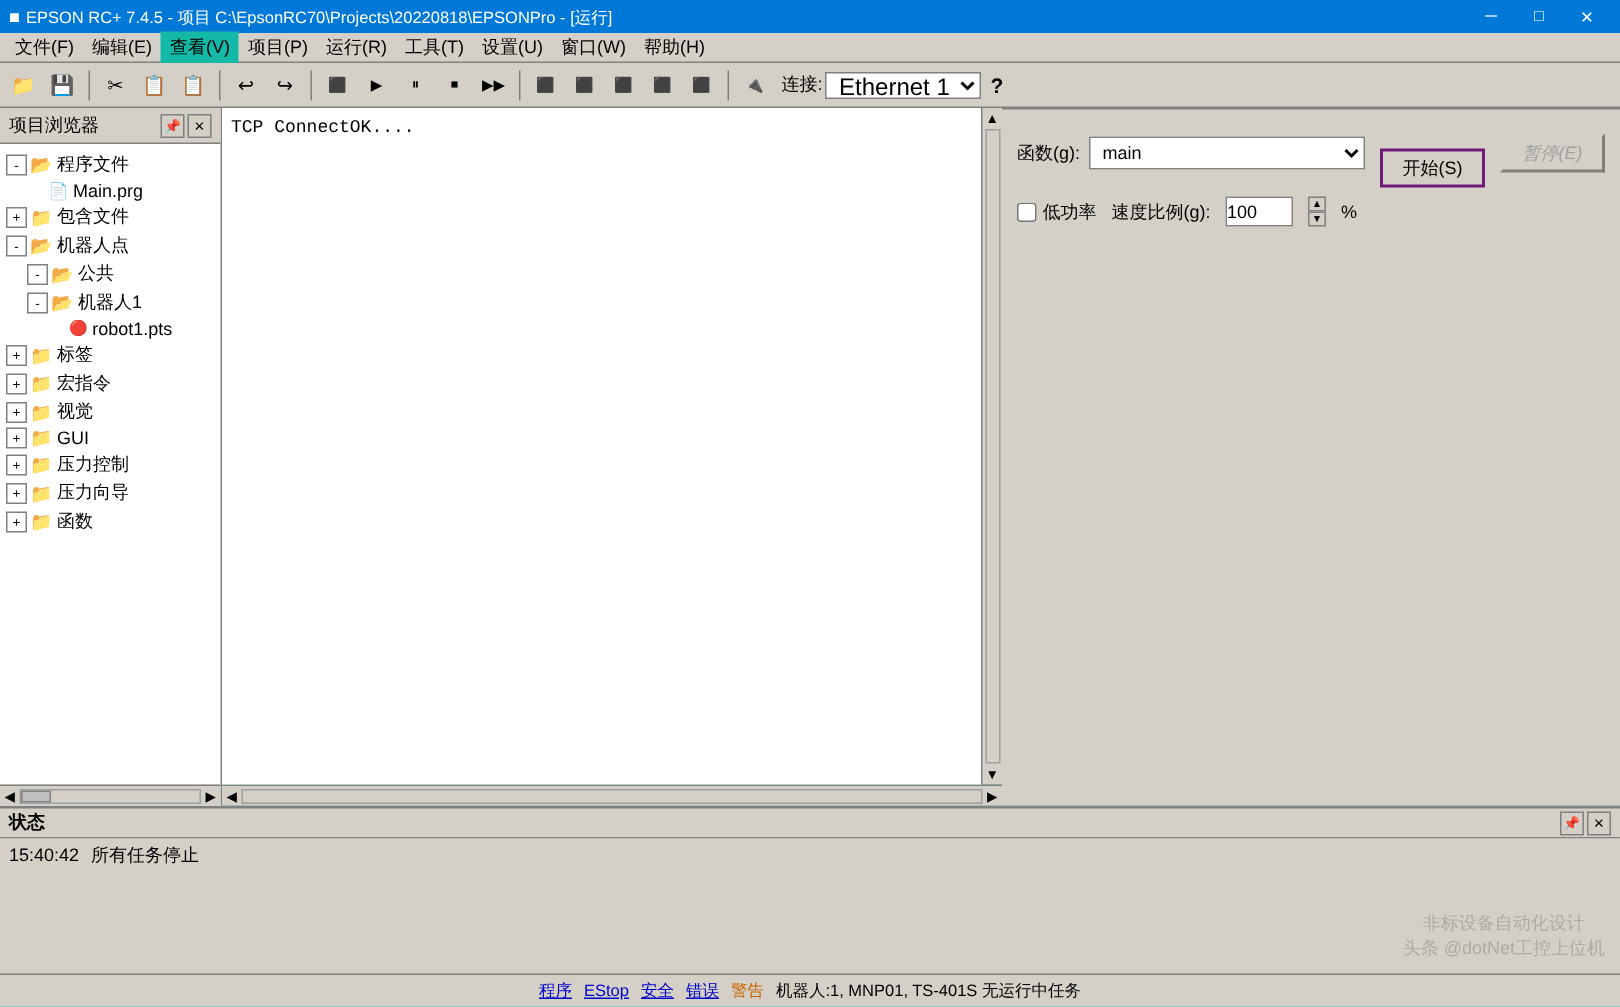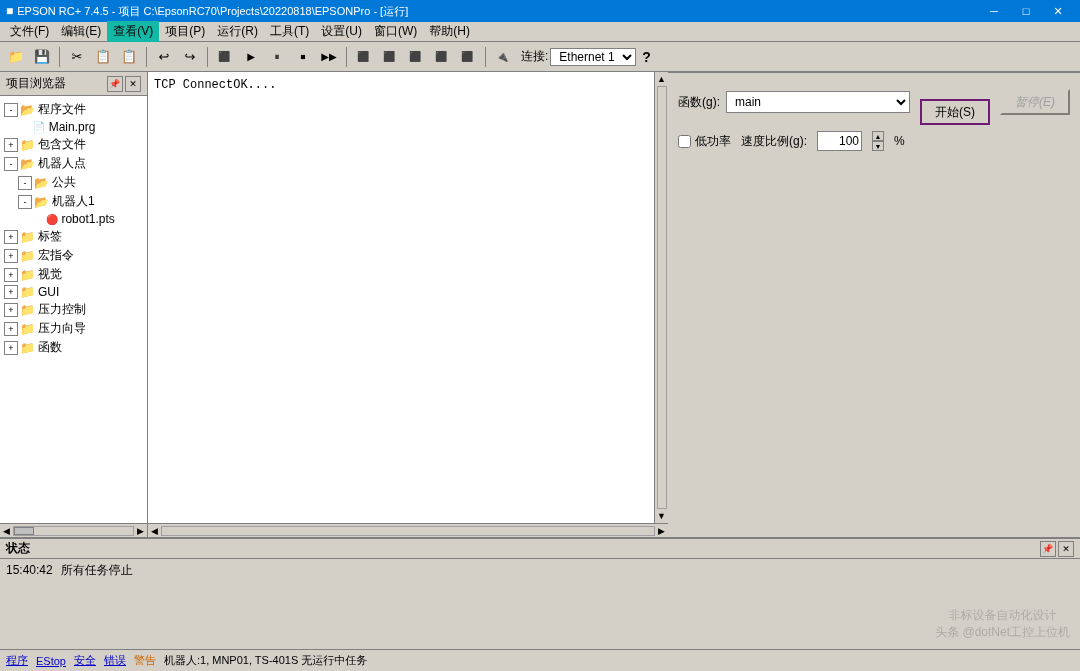--- a/index.html
+++ b/index.html
@@ -78,21 +78,21 @@
       cursor: pointer;
       display: flex;
       align-items: center;
       justify-content: center;
       font-size: 13px;
     }
     .tb-separator { width: 1px; height: 20px; background: #808080; margin: 0 3px; }
     .tb-label { font-size: 12px; margin-left: 4px; }
     .tb-combo {
       height: 18px;
-      font-size: 12px;
+      font-size: 16px;
       border: 1px solid #808080;
       background: white;
       padding: 0 4px;
       min-width: 80px;
     }
     .tb-question { font-size: 14px; font-weight: bold; cursor: pointer; margin-left: 4px; }
 
     
     #main-area {
       display: flex;
@@ -250,21 +250,21 @@
       display: flex;
       align-items: center;
       gap: 10px;
     }
     .speed-label { font-size: 12px; }
     .speed-input {
       width: 45px;
       height: 20px;
       font-size: 12px;
       border: 1px solid #808080;
-      text-align: right;
+      text-align: left;
       padding-right: 2px;
     }
     .speed-unit { font-size: 12px; }
     .speed-spinner {
       display: flex;
       flex-direction: column;
     }
     .spin-btn {
       width: 12px;
       height: 10px;
@@ -309,20 +309,21 @@
       bottom: 0;
       left: 0;
       right: 0;
       height: 22px;
       background: #d4d0c8;
       border-top: 1px solid #808080;
       display: flex;
       align-items: center;
       padding: 0 6px;
       font-size: 11px;
+      justify-content: center;
     }
     .status-items { display: flex; align-items: center; gap: 8px; }
     .status-item { font-size: 11px; }
     .status-item.link { color: #0000cc; cursor: pointer; text-decoration: underline; }
     .status-item.warn { color: #cc6600; }
 
     
     #watermark {
       position: absolute;
       bottom: 30px;

